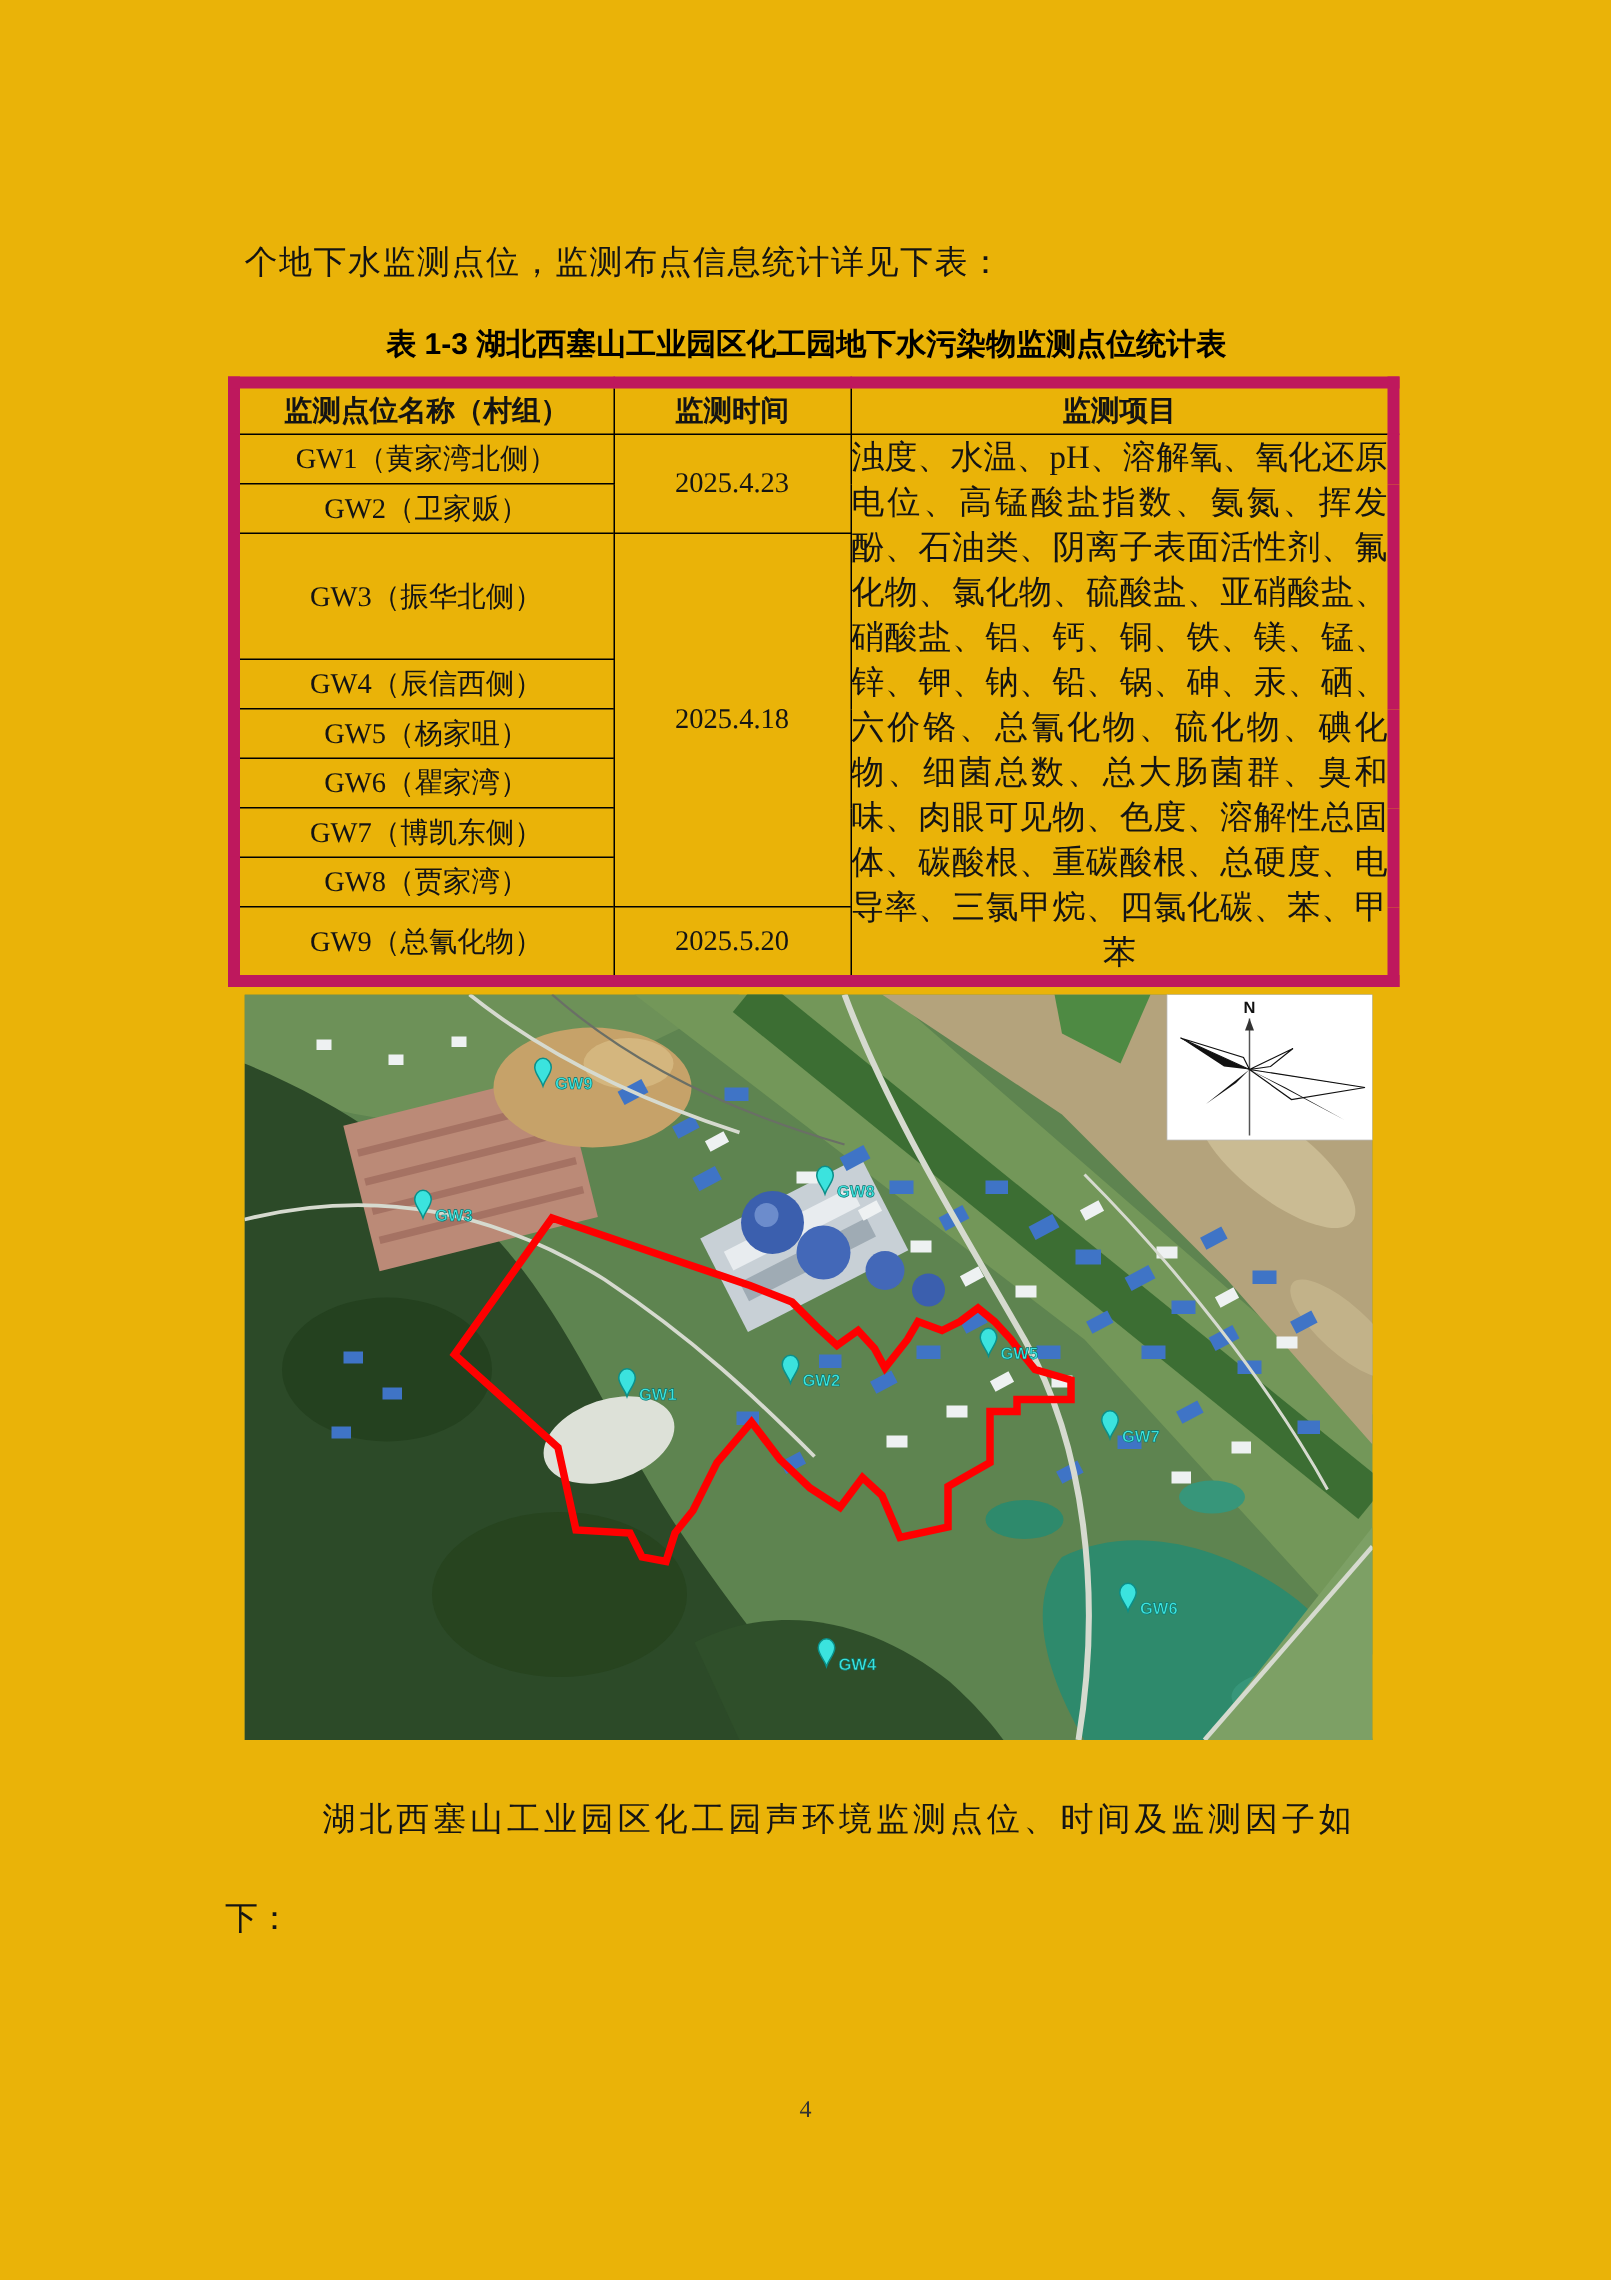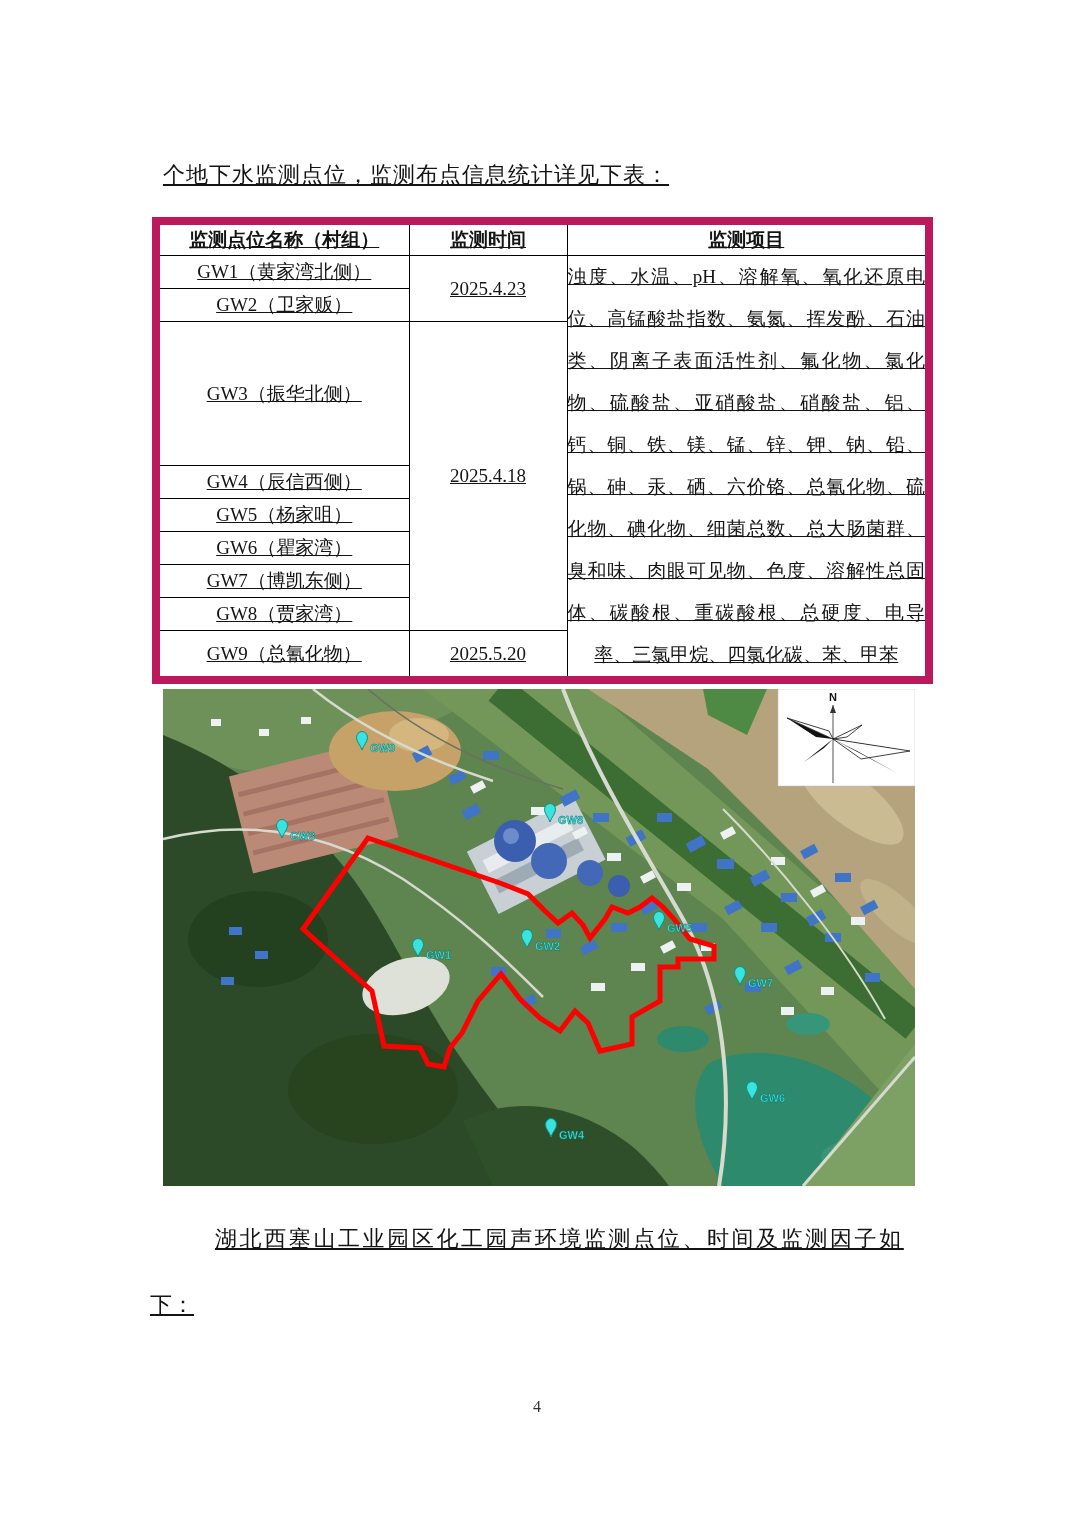--- a/index.html
+++ b/index.html
@@ -1,37 +1,37 @@
 <!DOCTYPE html>
 <html><head>
 <meta charset="utf-8">
 <style>
   html,body{margin:0;padding:0;background:#888;}
   .page{
-    width:1074px;height:1520px;background:#ffffff;position:relative;
+    width:1074px;height:1520px;background:#eab308;position:relative;
     margin:0 auto;overflow:hidden;
-    font-family:"Liberation Serif","DejaVu Serif",serif;color:#141414;text-decoration:underline;
+    font-family:"Liberation Serif","DejaVu Serif",serif;color:#141414;
   }
   .content{padding:160px 149px 0 150px;}
   .intro{font-size:22px;letter-spacing:1px;margin:0 0 27px 13px;line-height:30px;}
   .table-title{
     text-align:center;font-family:"Liberation Sans","DejaVu Sans",sans-serif;
     font-weight:bold;font-size:20px;color:#000;margin:0 0 8px 0;line-height:26px;
   }
   table.mon{border-collapse:collapse;width:773px;margin-left:2px;table-layout:fixed;border:8px solid #be185d;}
   table.mon th,table.mon td{border:1px solid #000;padding:0;}
   table.mon th{
     font-family:"Liberation Sans","DejaVu Sans",sans-serif;font-weight:bold;
     font-size:19px;height:30px;text-align:center;
   }
   td.site{text-align:center;font-size:19px;height:32px;}
   tr.tall td.site{height:45px;}
   td.date{text-align:center;font-size:19px;font-family:"Liberation Serif","DejaVu Serif",serif;}
   td.items{
-    font-size:19px;line-height:42px;padding:2px 9px;vertical-align:middle;
+    font-size:22px;line-height:30px;padding:2px 9px;vertical-align:middle;
     text-align:justify;text-align-last:center;
   }
   .map-figure{margin:5px 0 0 13px;width:752px;height:497px;position:relative;}
   .fig-caption{
     text-align:center;font-family:"Liberation Sans","DejaVu Sans",sans-serif;
     font-weight:bold;font-size:20px;color:#000;margin-top:15px;line-height:26px;
   }
   .section-heading{font-size:22px;margin:27px 0 0 65px;line-height:30px;}
   .body-par{font-size:22px;margin:38px 0 0 65px;letter-spacing:2.6px;line-height:30px;}
   .body-par-cont{font-size:22px;margin:36px 0 0 0;line-height:30px;}
@@ -41,20 +41,21 @@
   }
 </style>
 </head>
 <body>
 
 <div class="page">
   <div class="content">
 
     <p class="intro">个地下水监测点位，监测布点信息统计详见下表：</p>
 
+    <div class="table-title">表 1-3 湖北西塞山工业园区化工园地下水污染物监测点位统计表</div>
 
     <table class="mon">
       <colgroup>
         <col style="width:253px">
           <col style="width:158px">
           <col style="width:362px">
       </colgroup>
       <thead>
         <tr>
           <th>监测点位名称（村组）</th>

